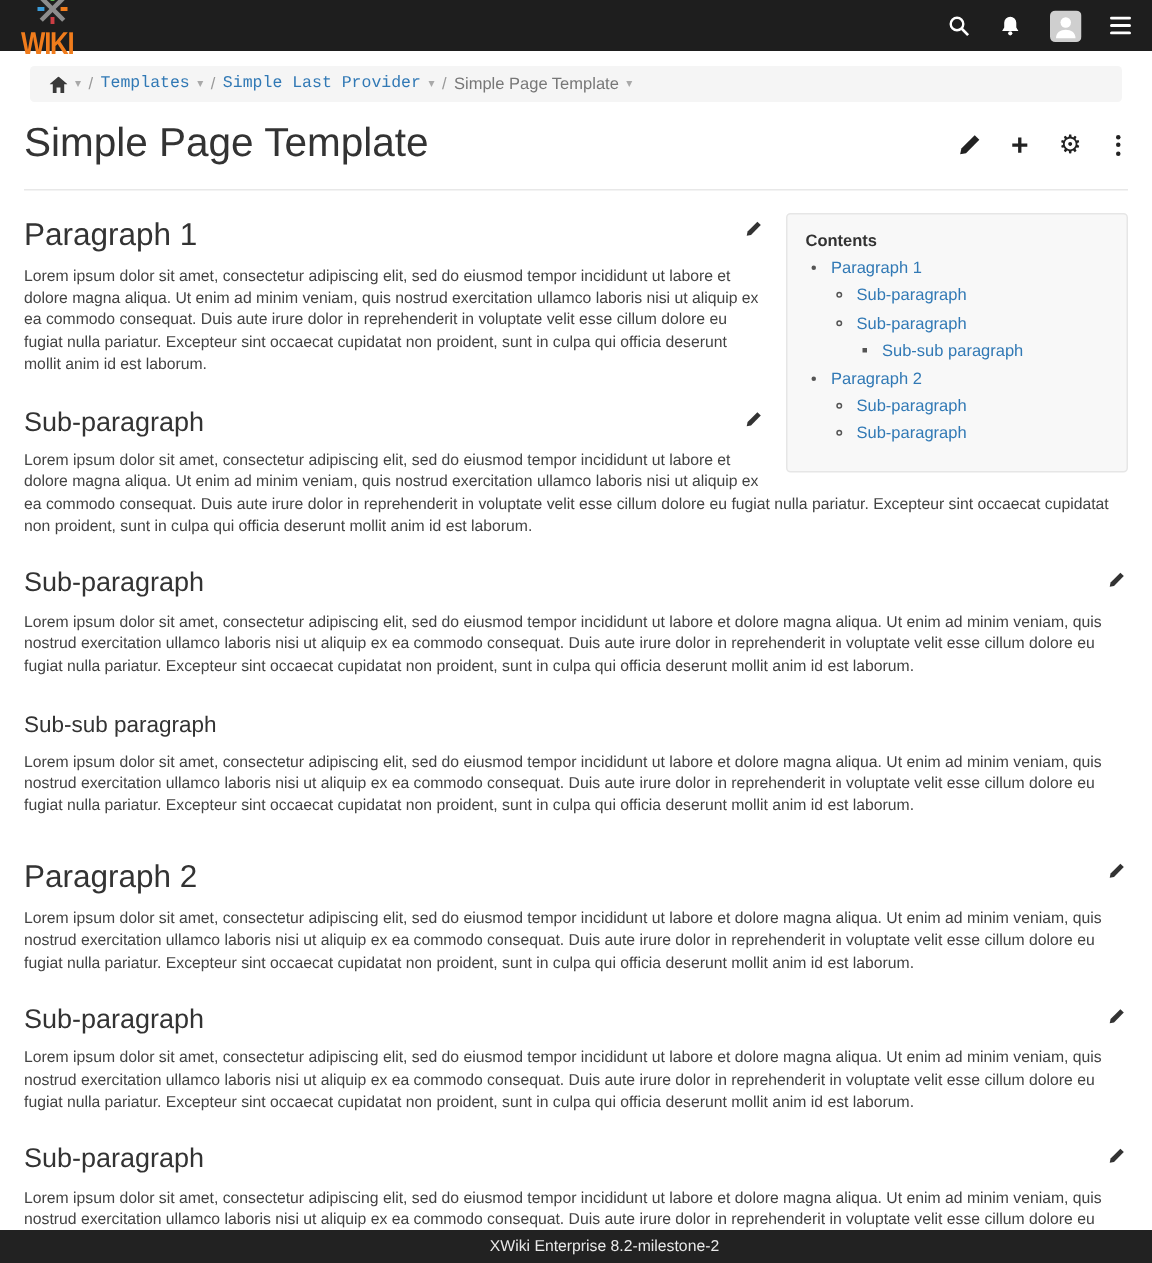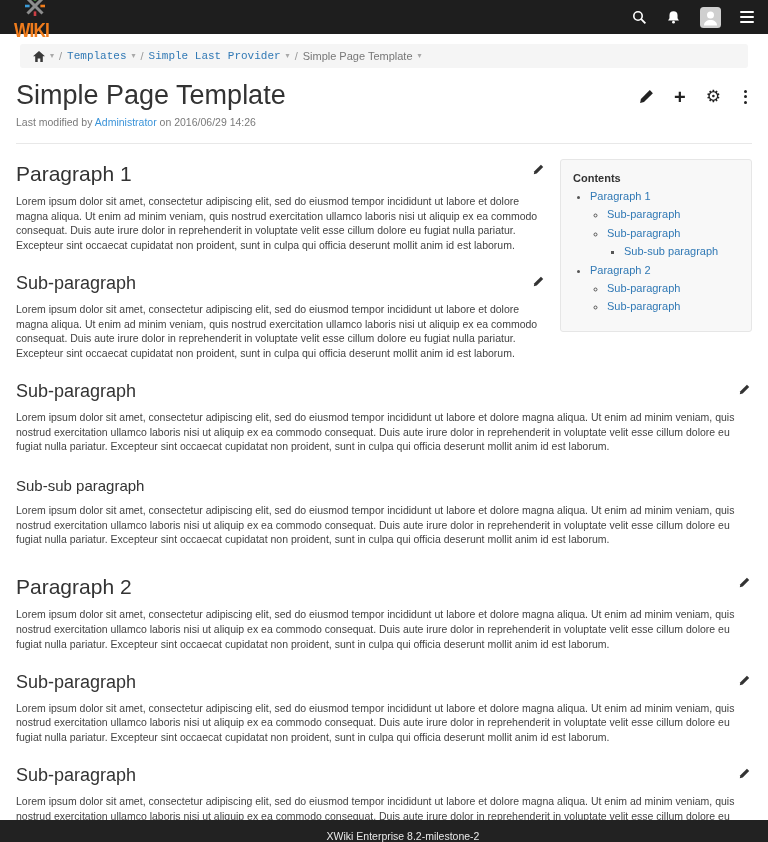--- a/index.html
+++ b/index.html
@@ -44,41 +44,41 @@
   .plus-glyph { font-size: 20px; font-weight: bold; line-height: 14px; }
   .gear-glyph { font-size: 17px; line-height: 17px; }
   .kebab { display: flex; flex-direction: column; gap: 2.5px; padding: 1px 3px; }
   .kebab i { width: 3px; height: 3px; border-radius: 50%; background: #222; }
   .modified-line { font-size: 10.5px; color: #7a7a7a; margin-top: 5px; }
   .user-link { color: #3b94d9; text-decoration: none; cursor: pointer; }
   .divider { border: 0; border-top: 1px solid #e8e8e8; margin: 15px 16px 0; }
   
   .content { padding: 13px 16px 0; font-size: 10.5px; line-height: 1.4; color: #434343; }
   .toc-panel {
-    float: right; width: 192px; margin: 2px 0 10px 14px;
+    float: right; width: 228px; margin: 2px 0 10px 14px;
     background: #f8f8f8; border: 1px solid #e6e6e6; border-radius: 3px;
     padding: 11px 8px 13px 12px; font-size: 11px;
   }
   .toc-title { font-weight: bold; color: #333; margin-bottom: 3px; }
   .toc-panel ul { margin: 1px 0 0; padding-left: 17px; list-style: disc; }
   .toc-panel ul ul { list-style: circle; }
   .toc-panel ul ul ul { list-style: square; }
   .toc-panel li { margin: 3px 0; color: #555; }
   .toc-link { color: #3179b5; text-decoration: none; cursor: pointer; }
   .sect-h { font-weight: normal; color: #333; }
   h1.sect-h { font-size: 21px; margin: 25px 0 6px; }
   h2.sect-h { font-size: 18px; margin: 18px 0 6px; }
   h3.sect-h { font-size: 15px; margin: 21px 0 7px; }
   section.first h1.sect-h { margin-top: 2px; }
   .edit-pencil { float: right; margin: 5px 2px 0 10px; cursor: pointer; line-height: 0; }
   .body-text { margin: 0 0 2px; }
   .version-bar {
     position: absolute; left: 0; right: 0; bottom: 0; height: 22px;
     background: #222222; color: #e9e9e9; font-size: 10.5px;
-    display: flex; align-items: flex-end; justify-content: center; padding-left: 38px;
+    display: flex; align-items: center; justify-content: center; padding-left: 38px;
   }
 </style>
 </head>
 <body>
 
 <div class="navbar">
   <a class="logo">
     <span style="line-height:0;">
       <svg width="24" height="24" viewBox="0 0 24 24">
         <line x1="4.5" y1="4.5" x2="19.5" y2="19.5" stroke="#8d8d8d" stroke-width="3"></line>
@@ -149,25 +149,20 @@
           </svg>
       </span>
       <span class="action-btn plus-glyph">+</span>
       <span class="action-btn gear-glyph">⚙</span>
       <span class="action-btn kebab">
           <i></i>
           <i></i>
           <i></i>
         </span>
     </div>
-  </div>
-  <div class="modified-line">
-    <span>Last modified by</span>
-    <a class="user-link">Administrator</a>
-    <span>on 2016/06/29 14:26</span>
   </div>
 </div>
 
 <hr class="divider">
 
 <div class="content">
 
   <div class="toc-panel">
     <div class="toc-title">Contents</div>
     <ul>

